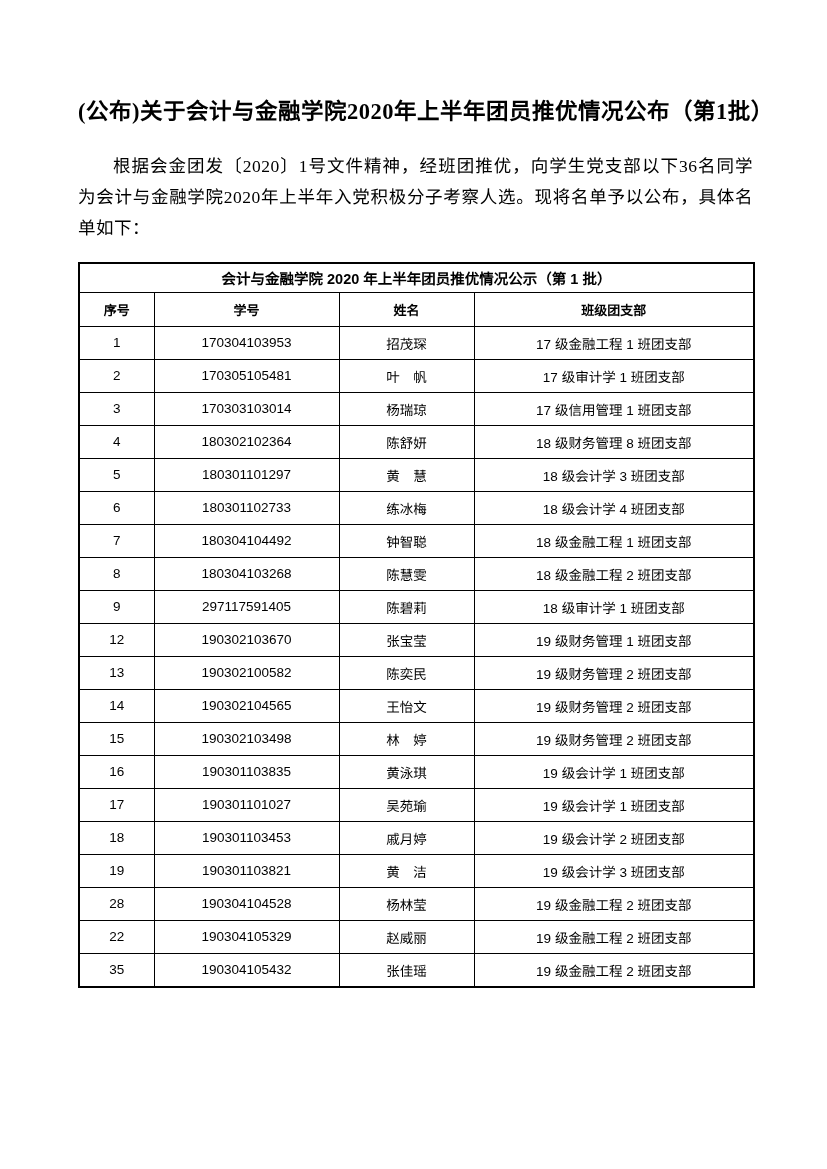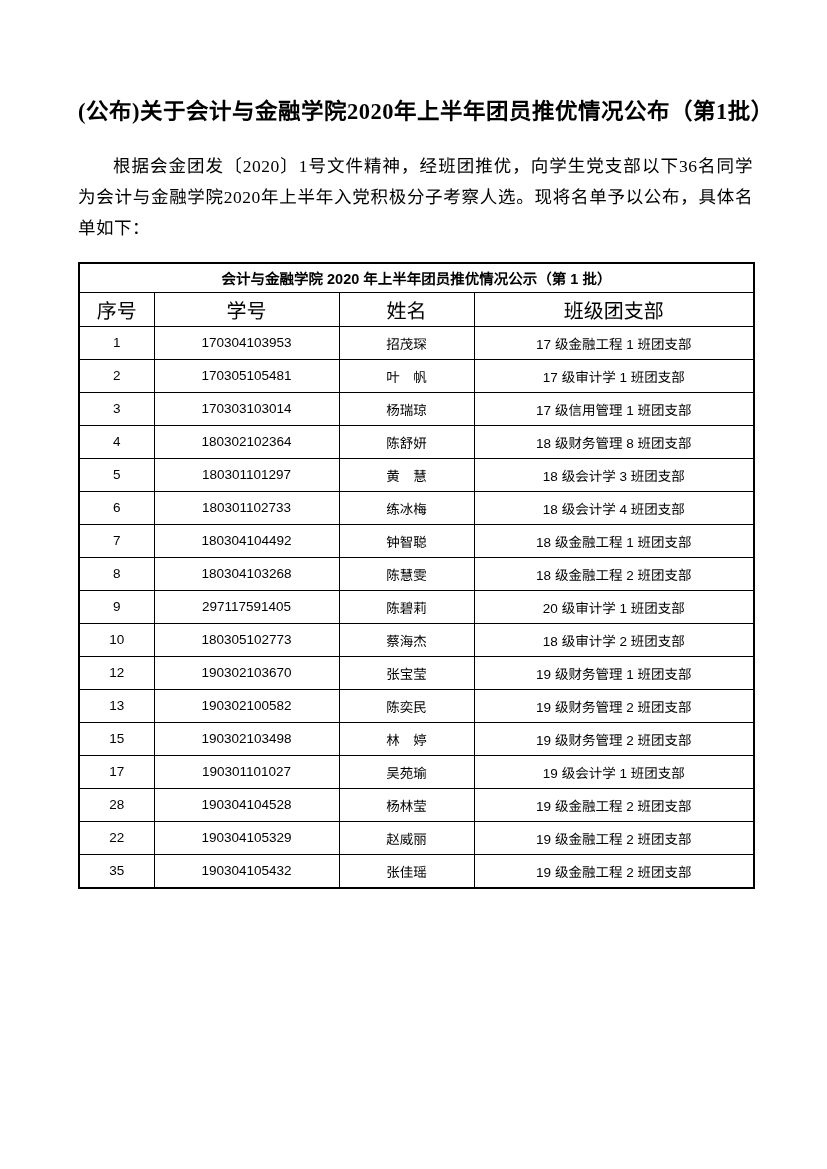--- a/index.html
+++ b/index.html
@@ -57,22 +57,22 @@
   table.roster {
     border: 2px solid #000000;
   }
   tr.caption-row td {
     height: 28px;
     font-size: 14.5px;
     font-weight: bold;
   }
   tr.header-row th {
     height: 33px;
-    font-size: 20px;
-    font-weight: normal;
+    font-size: 13px;
+    font-weight: bold;
   }
   tr.data-row td {
     height: 32px;
     font-size: 13.5px;
     font-weight: normal;
   }
   col.c-index  { width: 75px; }
   col.c-id     { width: 185px; }
   col.c-name   { width: 135px; }
   col.c-branch { width: 280px; }
@@ -150,53 +150,71 @@
           <tr class="data-row">
             <td>8</td>
             <td>180304103268</td>
             <td>陈慧雯</td>
             <td>18 级金融工程 2 班团支部</td>
           </tr>
           <tr class="data-row">
             <td>9</td>
             <td>297117591405</td>
             <td>陈碧莉</td>
-            <td>20 级审计学 1 班团支部</td>
-          </tr>
-          <tr class="data-row">
-            <td>10</td>
-            <td>180305102773</td>
-            <td>蔡海杰</td>
-            <td>18 级审计学 2 班团支部</td>
+            <td>18 级审计学 1 班团支部</td>
           </tr>
           <tr class="data-row">
             <td>12</td>
             <td>190302103670</td>
             <td>张宝莹</td>
             <td>19 级财务管理 1 班团支部</td>
           </tr>
           <tr class="data-row">
             <td>13</td>
             <td>190302100582</td>
             <td>陈奕民</td>
             <td>19 级财务管理 2 班团支部</td>
           </tr>
           <tr class="data-row">
+            <td>14</td>
+            <td>190302104565</td>
+            <td>王怡文</td>
+            <td>19 级财务管理 2 班团支部</td>
+          </tr>
+          <tr class="data-row">
             <td>15</td>
             <td>190302103498</td>
             <td>林　婷</td>
             <td>19 级财务管理 2 班团支部</td>
           </tr>
           <tr class="data-row">
+            <td>16</td>
+            <td>190301103835</td>
+            <td>黄泳琪</td>
+            <td>19 级会计学 1 班团支部</td>
+          </tr>
+          <tr class="data-row">
             <td>17</td>
             <td>190301101027</td>
             <td>吴苑瑜</td>
             <td>19 级会计学 1 班团支部</td>
           </tr>
           <tr class="data-row">
+            <td>18</td>
+            <td>190301103453</td>
+            <td>戚月婷</td>
+            <td>19 级会计学 2 班团支部</td>
+          </tr>
+          <tr class="data-row">
+            <td>19</td>
+            <td>190301103821</td>
+            <td>黄　洁</td>
+            <td>19 级会计学 3 班团支部</td>
+          </tr>
+          <tr class="data-row">
             <td>28</td>
             <td>190304104528</td>
             <td>杨林莹</td>
             <td>19 级金融工程 2 班团支部</td>
           </tr>
           <tr class="data-row">
             <td>22</td>
             <td>190304105329</td>
             <td>赵威丽</td>
             <td>19 级金融工程 2 班团支部</td>

